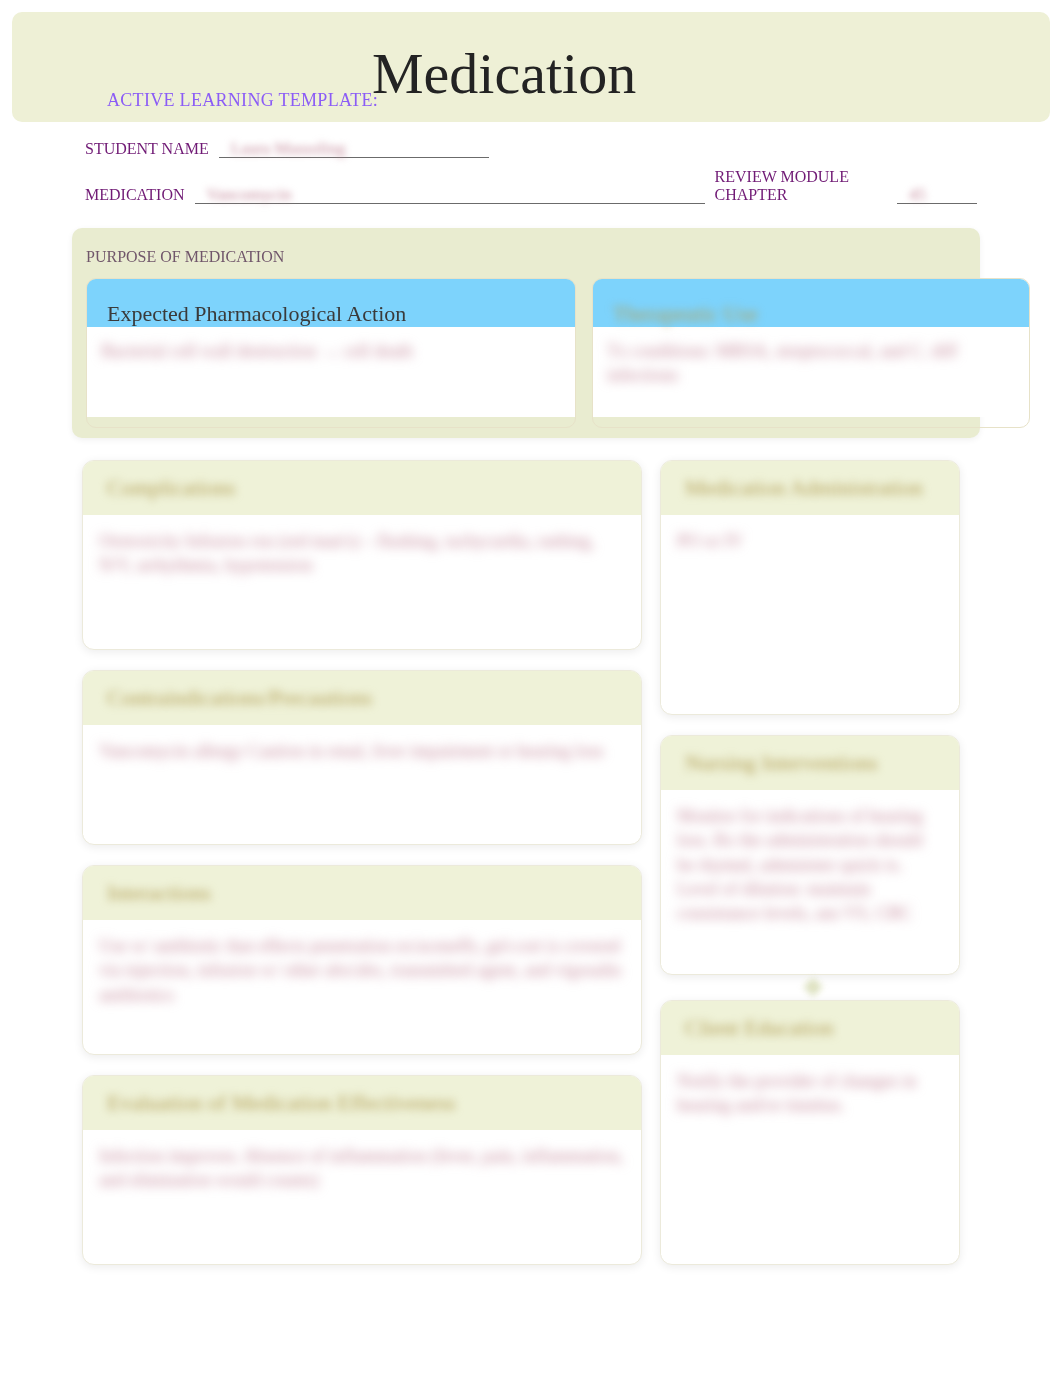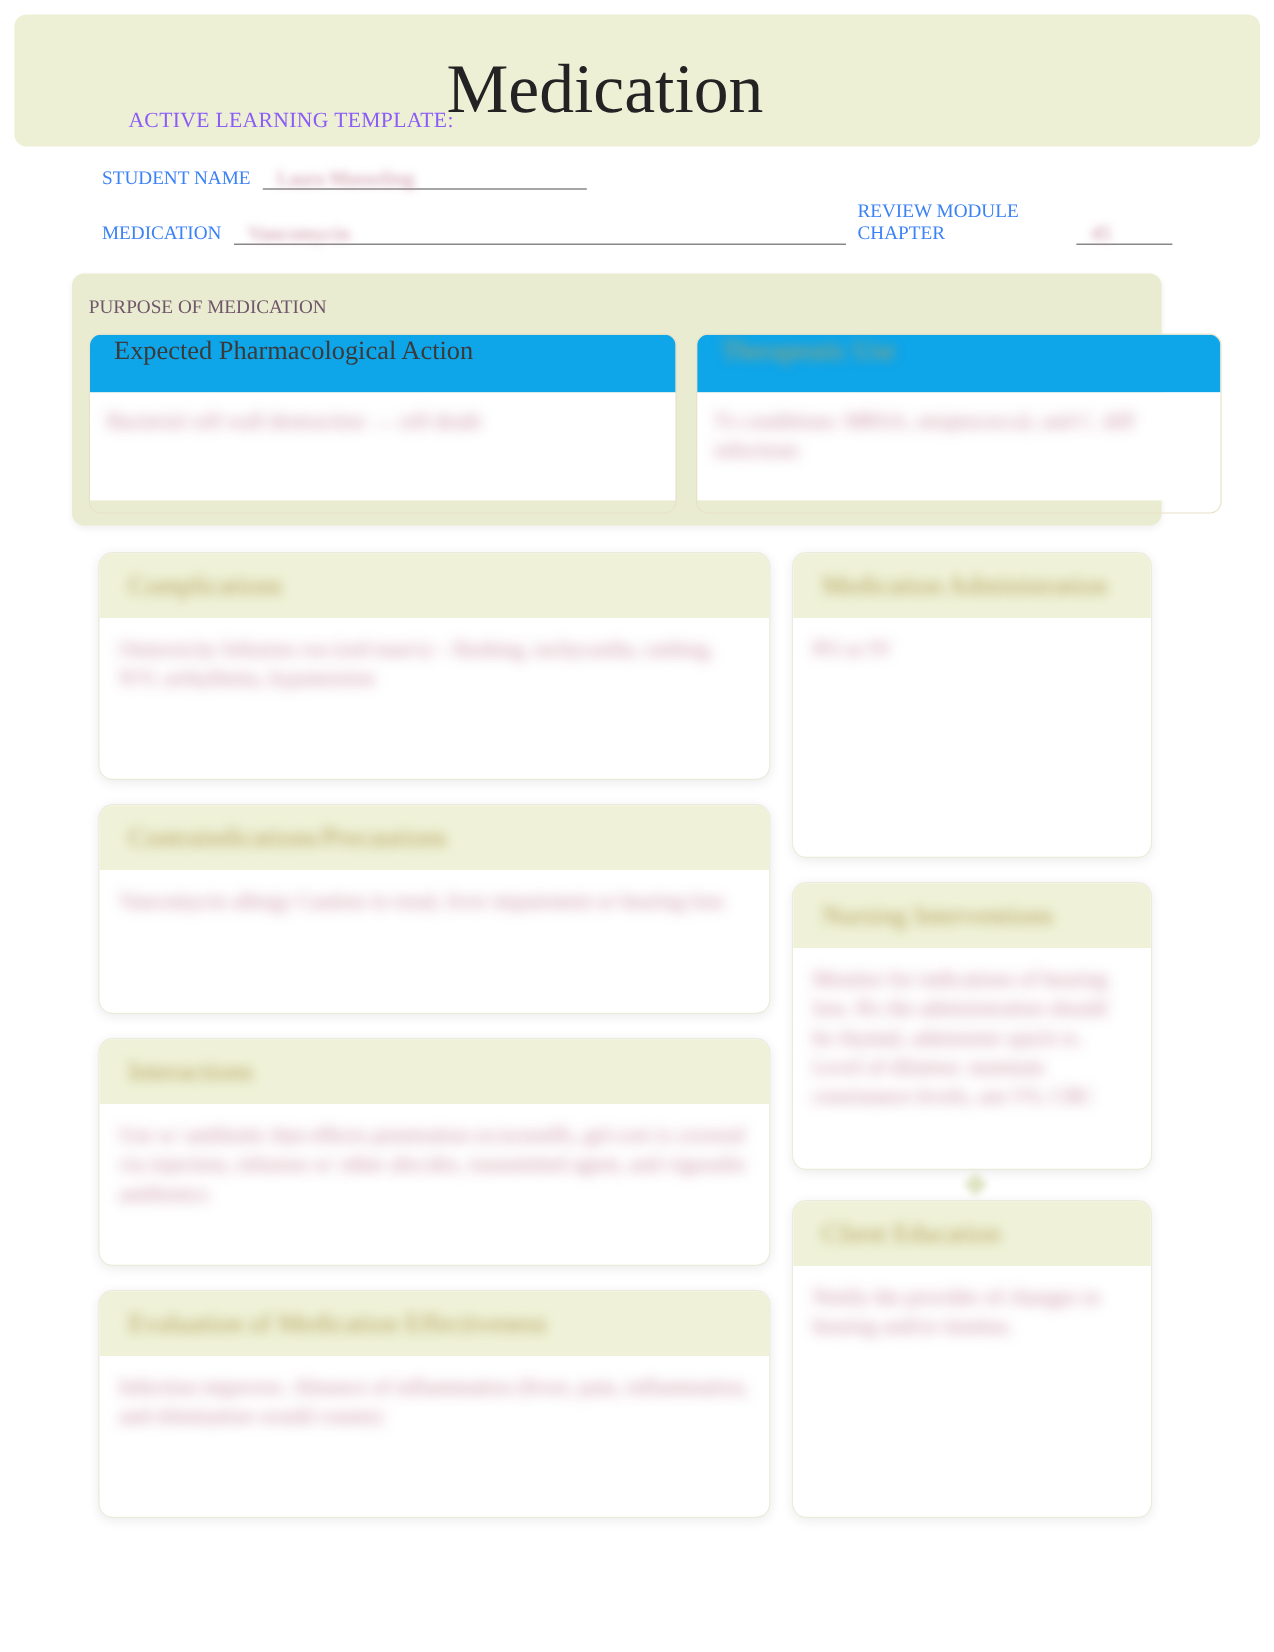--- a/index.html
+++ b/index.html
@@ -36,63 +36,63 @@
     color: #232323;
     font-weight: 400;
   }
 
   .meta-block {
     position: absolute;
     left: 85px; top: 140px;
     right: 85px;
   }
   .meta-row { display: flex; align-items: flex-end; gap: 10px; margin-bottom: 10px; }
-  .meta-label { font-size: 16px; color: #3b82f6; }
+  .meta-label { font-size: 16px; color: #701a75; }
   .meta-line {
     flex: 0 0 auto;
     border-bottom: 1px solid #6b6b6b;
     height: 18px;
     position: relative;
   }
   .meta-val {
     position: absolute;
     left: 12px; bottom: -2px;
     font-size: 17px;
     color: #c58a9b;
     filter: blur(3.5px);
     white-space: nowrap;
   }
   .meta-right { margin-left: auto; display: flex; align-items: flex-end; gap: 16px; }
 
   
   .panel-purpose {
     position: absolute;
-    left: 60px; top: 228px;
+    left: 72px; top: 228px;
     width: 908px; height: 210px;
     background: #e9ecd0;
     border-radius: 10px;
     box-shadow: 0 2px 6px rgba(0,0,0,.06);
   }
   .purpose-label {
     position: absolute;
     left: 14px; top: 20px;
     font-size: 16px;
     color: #70566a;
   }
 
   .sub-box {
     position: absolute;
     border-radius: 10px;
     border: 1px solid #e7e2c8;
     overflow: hidden;
   }
   .sub-box .hstrip {
     height: 48px;
-    background: #0ea5e9;
-    display: flex; align-items: flex-start;
+    background: #7dd3fc;
+    display: flex; align-items: flex-end;
     padding-left: 20px;
   }
   .sub-box .body {
     background: #ffffff;
     min-height: 90px;
     padding: 12px 14px;
   }
   .strip-title {
     font-size: 22px;
     color: #3a3a3a;

